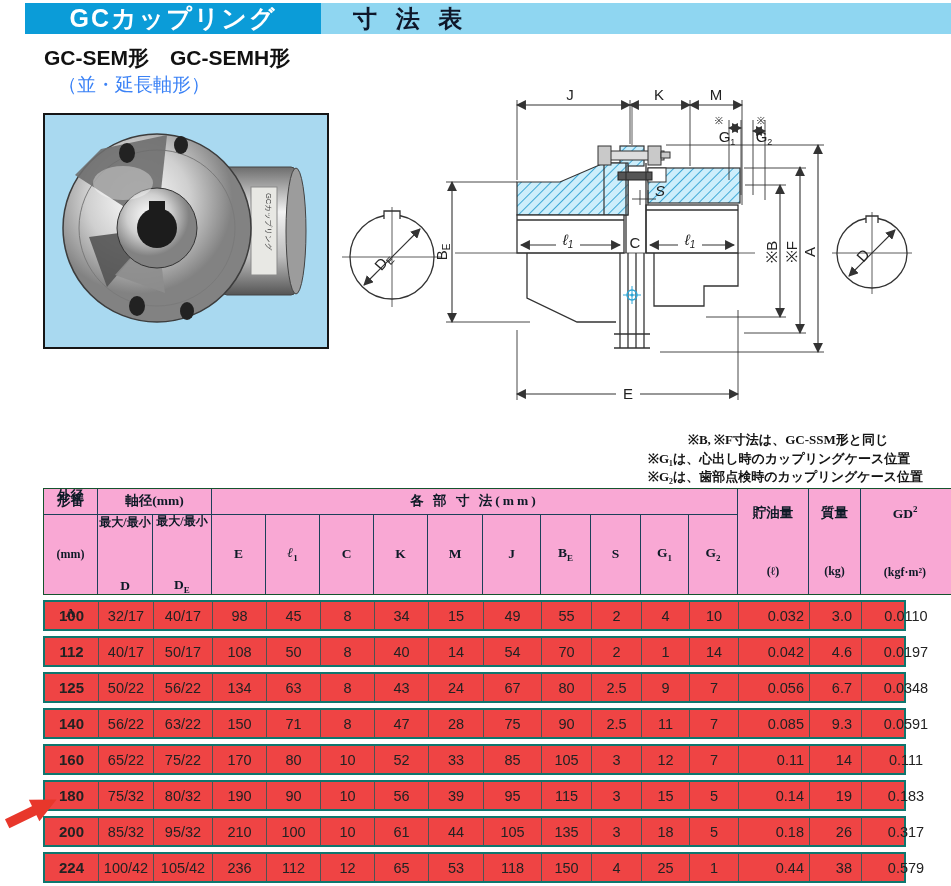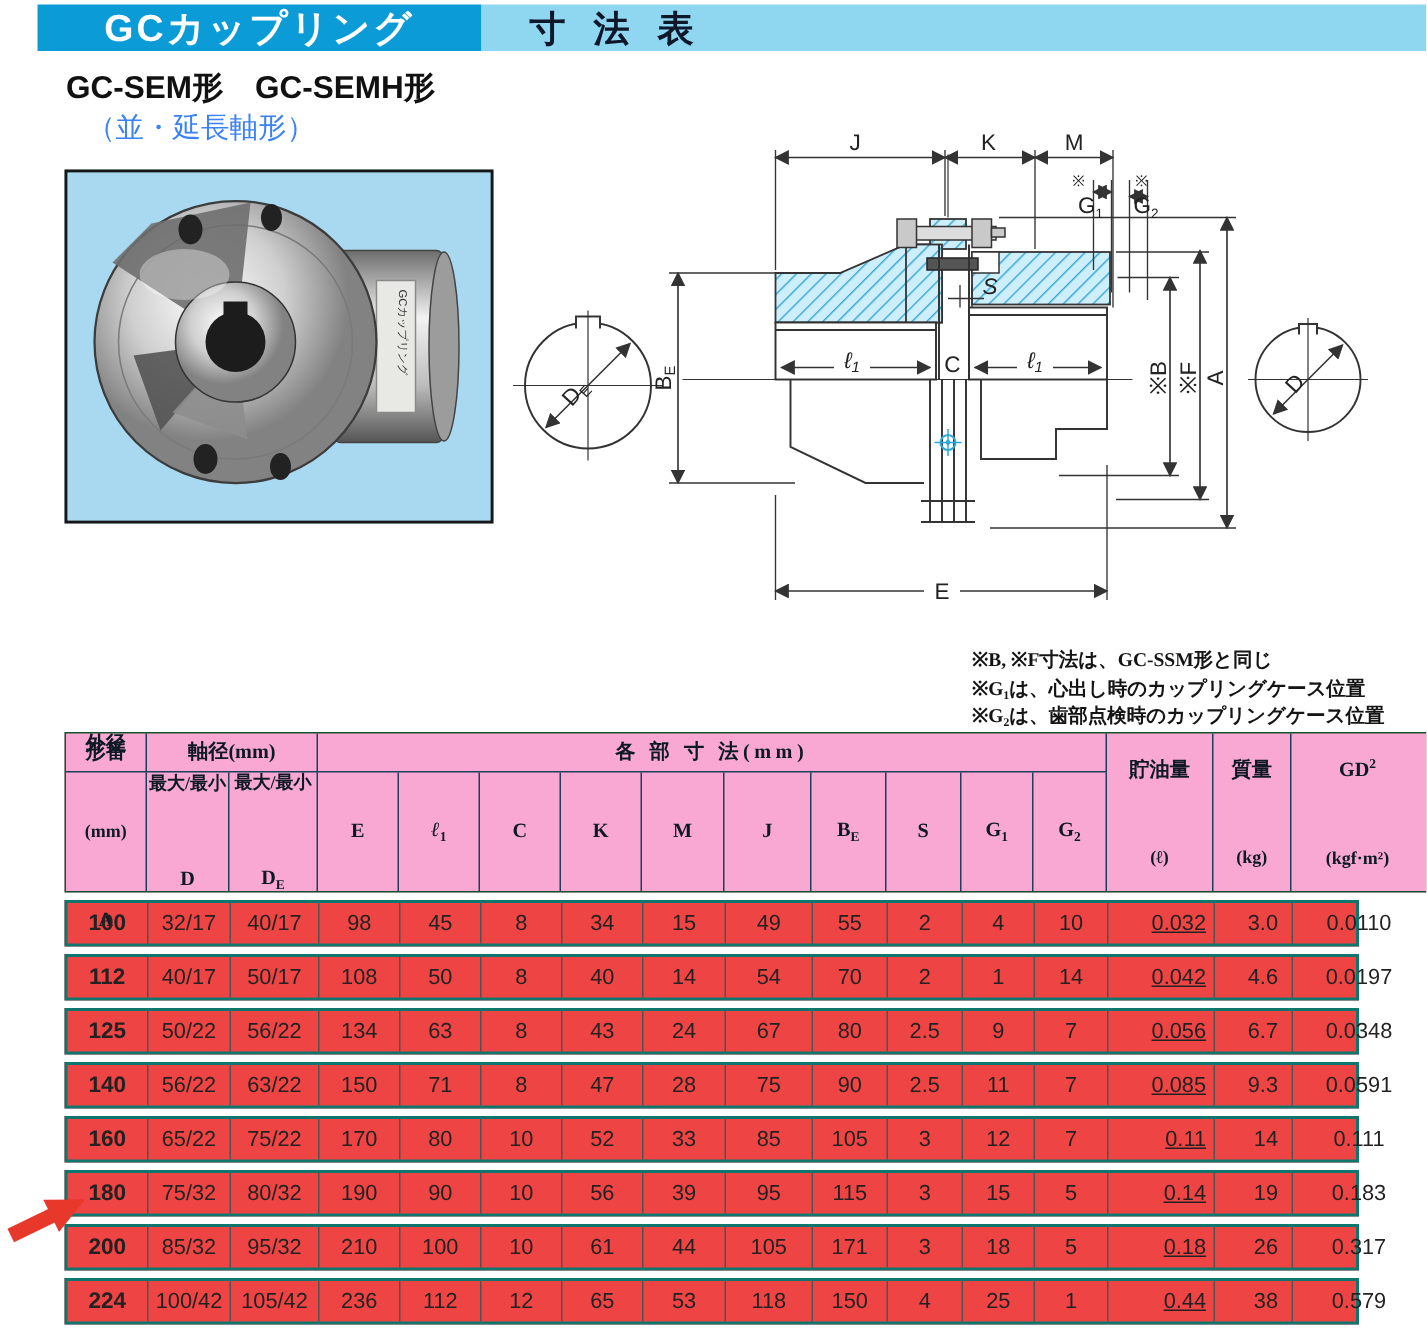--- a/index.html
+++ b/index.html
@@ -22,42 +22,42 @@
   .dim{stroke:#333;stroke-width:1.1;marker-start:url(#ar);marker-end:url(#ar);}
   .ext{stroke:#333;stroke-width:0.9;}
   .ln{stroke:#333;stroke-width:1.3;fill:none;}
   .thin{stroke:#333;stroke-width:0.8;fill:none;}
   .part{fill:url(#hatch);stroke:#333;stroke-width:1.2;}
   .dtext{font-family:"Liberation Sans",sans-serif;font-size:15px;fill:#222;}
   .dsmall{font-family:"Liberation Sans",sans-serif;font-size:10px;fill:#222;}
   
   .notes{position:absolute;left:648px;top:431px;font-family:"Liberation Serif",serif;
          font-size:13px;font-weight:bold;line-height:18.5px;color:#141414;}
-  .notes .indent{}
+  .notes .indent{margin-left:40px;}
   
   .tablewrap{--cols:54px 55px 59px 54px 54px 54px 54px 55px 58px 50px 50px 48px 49px 71px 52px 88px;
              position:absolute;left:43px;top:488px;width:909px;}
   .thead{display:grid;width:909px;box-sizing:border-box;grid-template-columns:var(--cols);
          grid-template-rows:26px 79px;background:#f9a8d4;border:1px solid #14532d;}
   .hcell{border-right:1.2px solid #1d4059;border-bottom:1.2px solid #1d4059;
          display:flex;flex-direction:column;align-items:center;justify-content:center;
          font-family:"Liberation Serif",serif;font-size:13.5px;font-weight:bold;
          color:#0d1a26;line-height:1.2;text-align:center;}
   .hcell.noright{border-right:none;}
   .hcell.nobottom{border-bottom:none;gap:43px;}
   .hcell .tiny{font-size:12px;}
   sub{font-size:9px;}
   sup{font-size:9px;vertical-align:super;}
   .trow{display:grid;width:863px;box-sizing:border-box;grid-template-columns:var(--cols);
         height:31px;background:#ef4444;border:2px solid #0f766e;margin-top:5px;}
   .tcell{display:flex;align-items:center;justify-content:center;
          border-right:1.2px solid #525252;font-size:14.5px;color:#222;box-sizing:border-box;}
   .tcell:last-child{border-right:none;}
   .tcell.c0{font-weight:bold;font-size:15px;}
-  .tcell.c13{justify-content:flex-end;padding-right:5px;text-decoration:underline;}
+  .tcell.c13{justify-content:flex-end;padding-right:5px;}
   .tcell.c14{justify-content:flex-end;padding-right:9px;}
   
   .arrow180{position:absolute;left:3px;top:786px;width:58px;height:50px;}
 </style>
 </head>
 <body>
 
 <div class="page">
 
   <div class="title-bar">
@@ -406,21 +406,21 @@
         <div class="trow">
           <div class="tcell c0">200</div>
           <div class="tcell c1">85/32</div>
           <div class="tcell c2">95/32</div>
           <div class="tcell c3">210</div>
           <div class="tcell c4">100</div>
           <div class="tcell c5">10</div>
           <div class="tcell c6">61</div>
           <div class="tcell c7">44</div>
           <div class="tcell c8">105</div>
-          <div class="tcell c9">171</div>
+          <div class="tcell c9">135</div>
           <div class="tcell c10">3</div>
           <div class="tcell c11">18</div>
           <div class="tcell c12">5</div>
           <div class="tcell c13">0.18</div>
           <div class="tcell c14">26</div>
           <div class="tcell c15">0.317</div>
         </div>
         <div class="trow">
           <div class="tcell c0">224</div>
           <div class="tcell c1">100/42</div>

